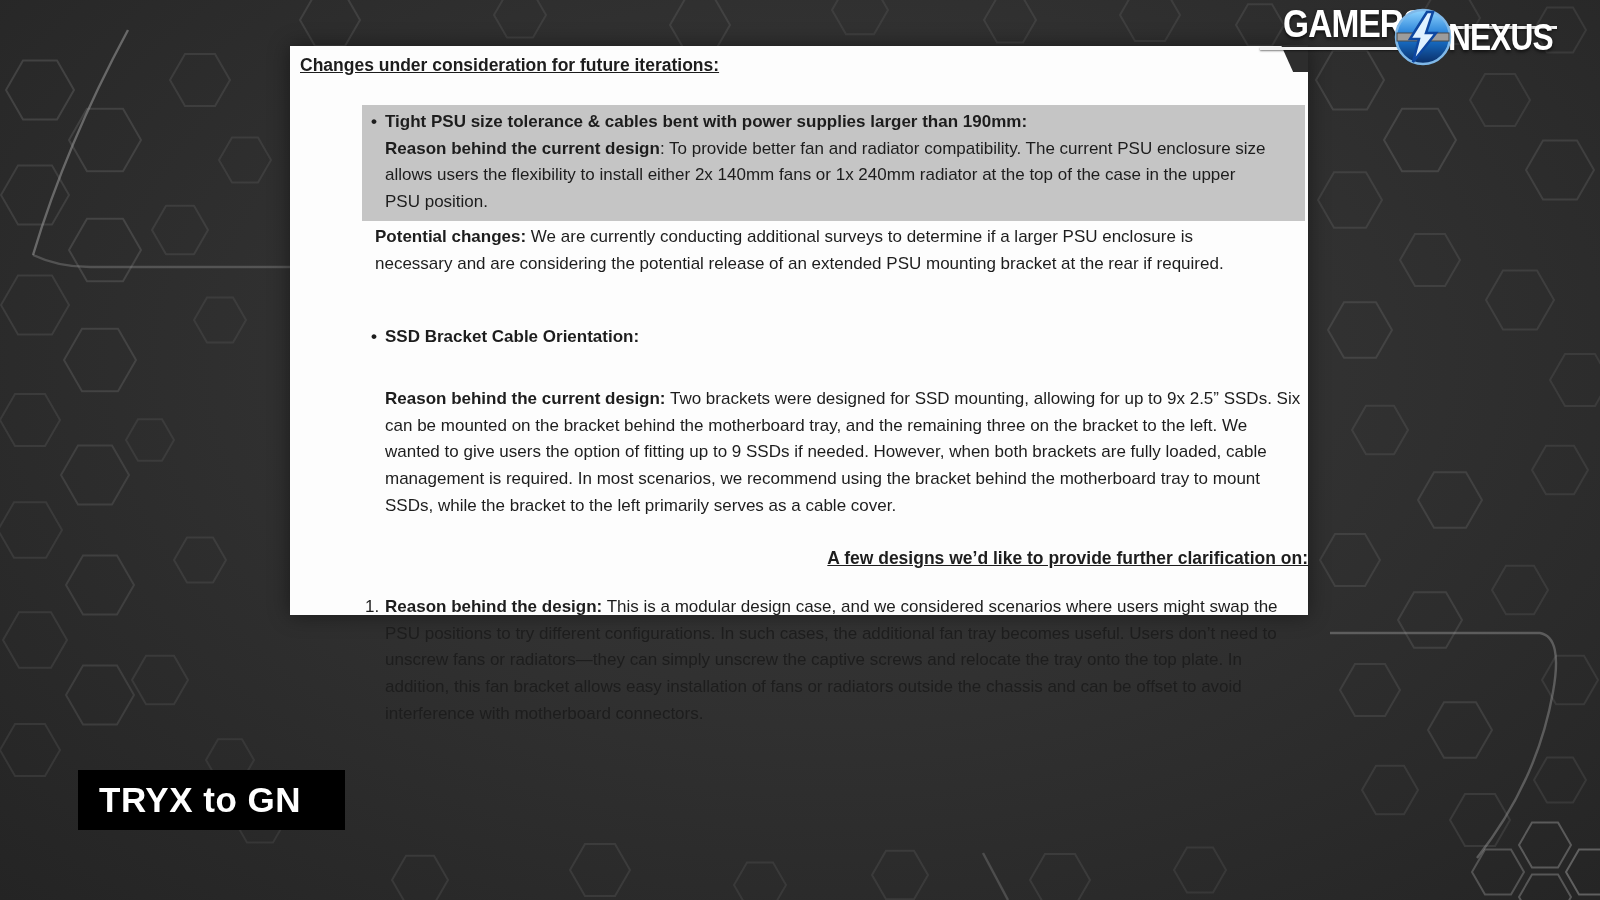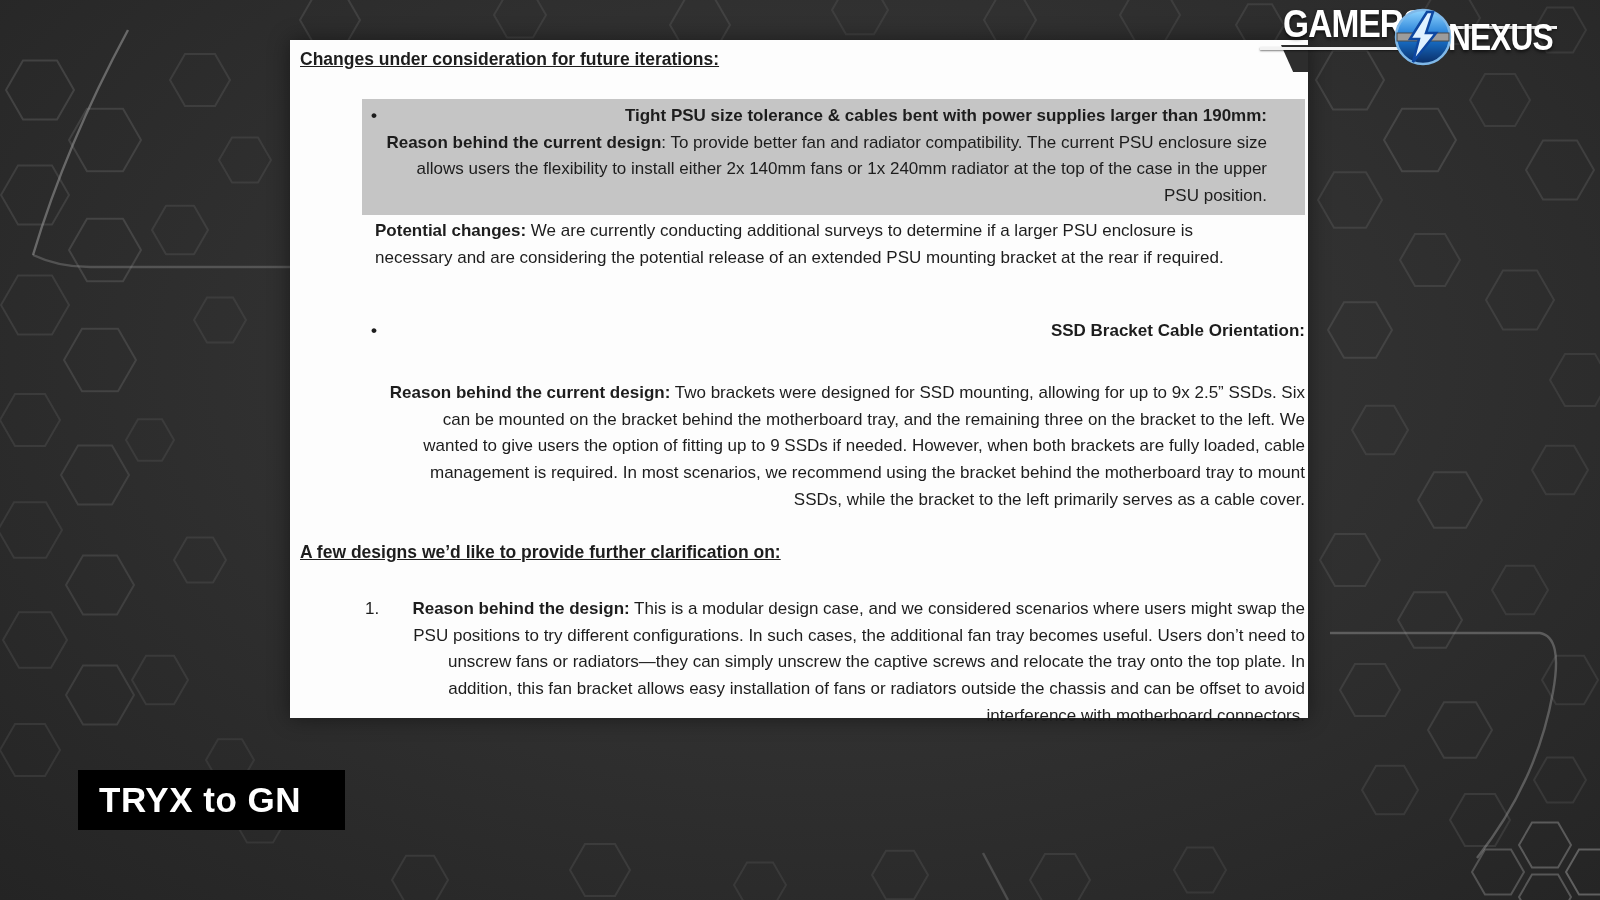--- a/index.html
+++ b/index.html
@@ -9,43 +9,43 @@
     font-family:"Liberation Sans", sans-serif;
   }
   .bg{
     position:absolute;inset:0;z-index:0;
     background:radial-gradient(ellipse at 52% 40%, #3a3a3a 0%, #303030 48%, #242424 100%);
   }
   #bg-decor{position:absolute;inset:0;z-index:1;}
 
   
   .doc{
-    position:absolute;left:290px;top:40px;width:1018px;height:678px;
+    position:absolute;left:290px;top:46px;width:1018px;height:569px;
     background:#fdfdfd;z-index:2;box-shadow:0 0 20px rgba(0,0,0,.45);
     color:#1d1d1d;font-size:17px;line-height:26.6px;
   }
   .doc-inner{padding:7px 0 0 10px;}
   .doc h1,.doc h2{
     font-size:17.5px;font-weight:bold;margin:0;
     text-decoration:underline;line-height:24px;
   }
   .hl{
     background:#c5c5c5;
     margin:28px 0 0 62px;width:943px;box-sizing:border-box;
     padding:4px 38px 6px 0;
   }
   .bullet-row{display:flex;}
   .b-marker{flex:0 0 23px;box-sizing:border-box;padding-left:9px;font-weight:bold;}
   .n-marker{flex:0 0 23px;box-sizing:border-box;padding-left:3px;}
-  .b-body{flex:1 1 auto;text-align:right;}
+  .b-body{flex:1 1 auto;}
   .para{margin:0 0 0 75px;width:893px;}
   .para.mt3{margin-top:3px;}
   .block-ssd{margin:46px 0 0 62px;width:943px;}
   .block-ssd .gap-para{margin-top:36px;}
-  .doc h2{margin:27px 0 32px 0;}
+  .doc h2{margin:27px 0 24px 0;text-align:right;}
   .block-fan{margin:0 0 0 62px;width:943px;}
   b{font-weight:bold;}
 
   
   .src-label{
     position:absolute;left:78px;top:770px;width:267px;height:60px;z-index:6;
     background:#000;color:#fff;display:flex;align-items:center;
     font-size:35px;font-weight:bold;letter-spacing:.5px;
     padding-left:21px;box-sizing:border-box;
   }

